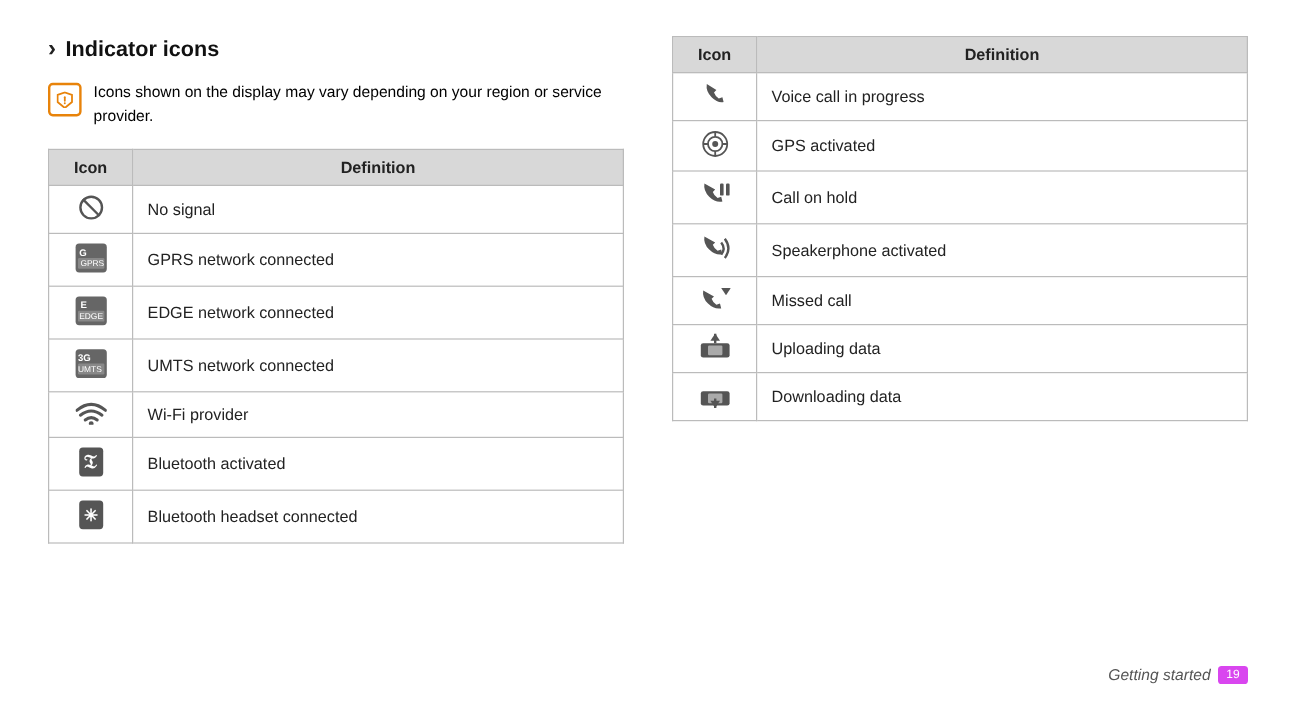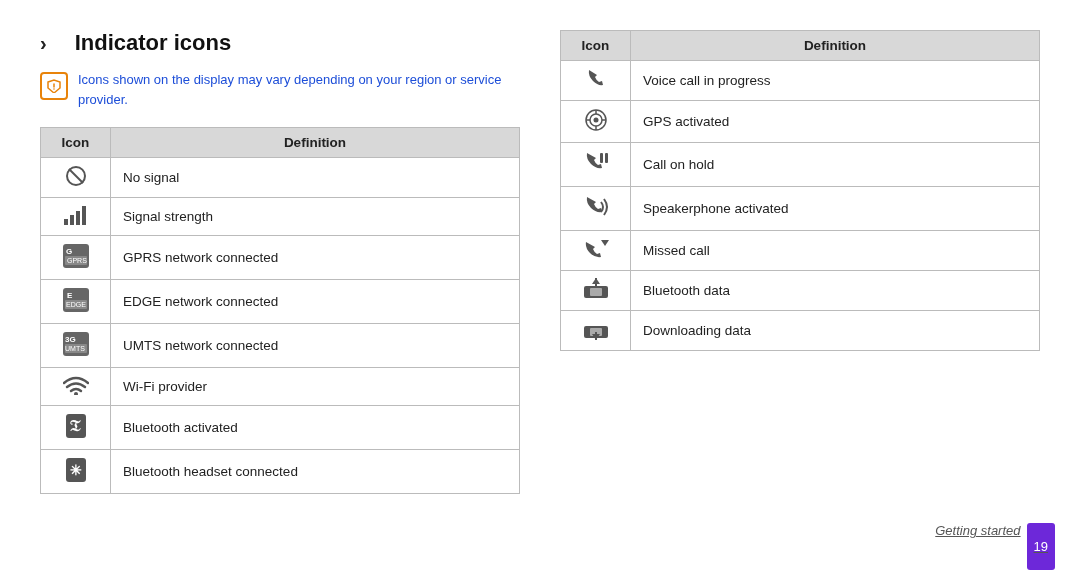--- a/index.html
+++ b/index.html
@@ -34,24 +34,23 @@
       margin-bottom: 14px;
     }
 
     .chevron-icon {
       font-size: 20px;
       font-weight: bold;
       color: #222;
     }
 
     .title-text {
-      font-size: 22px;
+      font-size: 18px;
       font-weight: bold;
       color: #111;
-      margin-left: 20px;
     }
 
     .notice-box {
       display: flex;
       align-items: flex-start;
       gap: 10px;
       margin-bottom: 18px;
     }
 
     .notice-icon {
@@ -63,21 +62,21 @@
       align-items: center;
       justify-content: center;
       color: #e8830a;
       font-size: 16px;
       flex-shrink: 0;
       margin-top: 2px;
     }
 
     .notice-text {
       font-size: 13px;
-      color: #1d4ed8;
+      color: #000000;
       line-height: 1.5;
     }
 
     table {
       width: 100%;
       border-collapse: collapse;
       border: 1px solid #aaa;
     }
 
     th, td {
@@ -99,37 +98,36 @@
     }
 
     
     .right-col {
       flex: 1;
     }
 
     .footer {
       position: absolute;
       bottom: 16px;
-      right: 25px;
+      right: 40px;
       font-size: 13px;
       color: #555;
       font-style: italic;
       display: flex;
-      align-items: flex-start;
+      align-items: center;
       gap: 6px;
-      text-decoration: underline;
     }
 
     .footer-num {
-      background: #6d28d9;
+      background: #d946ef;
       color: white;
       border-radius: 3px;
-      padding: 16px 7px;
+      padding: 2px 7px;
       font-style: normal;
-      font-size: 13px;
+      font-size: 10px;
     }
   </style>
 </head>
 <body>
 
 <div class="page-container">
 
   <div class="left-col">
     <div class="section-title">
       <span class="chevron-icon">›</span>
@@ -156,29 +154,20 @@
       </thead>
       <tbody id="left-table-body">
       <tr>
     <td><svg width="22" height="22" viewBox="0 0 22 22">
         <circle cx="11" cy="11" r="9" fill="none" stroke="#555" stroke-width="2"></circle>
         <line x1="4" y1="4" x2="18" y2="18" stroke="#555" stroke-width="2"></line>
       </svg></td>
     <td>No signal</td>
   </tr>
           <tr>
-    <td><svg width="26" height="20" viewBox="0 0 26 20">
-        <rect x="1" y="14" width="4" height="6" fill="#555"></rect>
-        <rect x="7" y="10" width="4" height="10" fill="#555"></rect>
-        <rect x="13" y="6" width="4" height="14" fill="#555"></rect>
-        <rect x="19" y="1" width="4" height="19" fill="#555"></rect>
-      </svg></td>
-    <td>Signal strength</td>
-  </tr>
-          <tr>
     <td><svg width="28" height="26" viewBox="0 0 28 26">
         <rect x="1" y="1" width="26" height="24" rx="3" fill="#666"></rect>
         <text x="4" y="11" font-size="8" fill="white" font-weight="bold">G</text>
         <rect x="3" y="13" width="22" height="9" rx="1" fill="#888"></rect>
         <text x="5" y="20" font-size="7" fill="white">GPRS</text>
       </svg></td>
     <td>GPRS network connected</td>
   </tr>
           <tr>
     <td><svg width="28" height="26" viewBox="0 0 28 26">
@@ -275,21 +264,21 @@
       </svg></td>
     <td>Missed call</td>
   </tr>
           <tr>
     <td><svg width="28" height="22" viewBox="0 0 28 22">
         <rect x="2" y="8" width="24" height="12" rx="2" fill="#555"></rect>
         <rect x="8" y="10" width="12" height="8" rx="1" fill="#aaa"></rect>
         <polygon points="14,0 18,6 10,6" fill="#555"></polygon>
         <line x1="14" y1="0" x2="14" y2="8" stroke="#555" stroke-width="2"></line>
       </svg></td>
-    <td>Bluetooth data</td>
+    <td>Uploading data</td>
   </tr>
           <tr>
     <td><svg width="28" height="22" viewBox="0 0 28 22">
         <rect x="2" y="8" width="24" height="12" rx="2" fill="#555"></rect>
         <rect x="8" y="10" width="12" height="8" rx="1" fill="#aaa"></rect>
         <polygon points="14,22 18,16 10,16" fill="#555"></polygon>
         <line x1="14" y1="14" x2="14" y2="22" stroke="#555" stroke-width="2"></line>
       </svg></td>
     <td>Downloading data</td>
   </tr>

